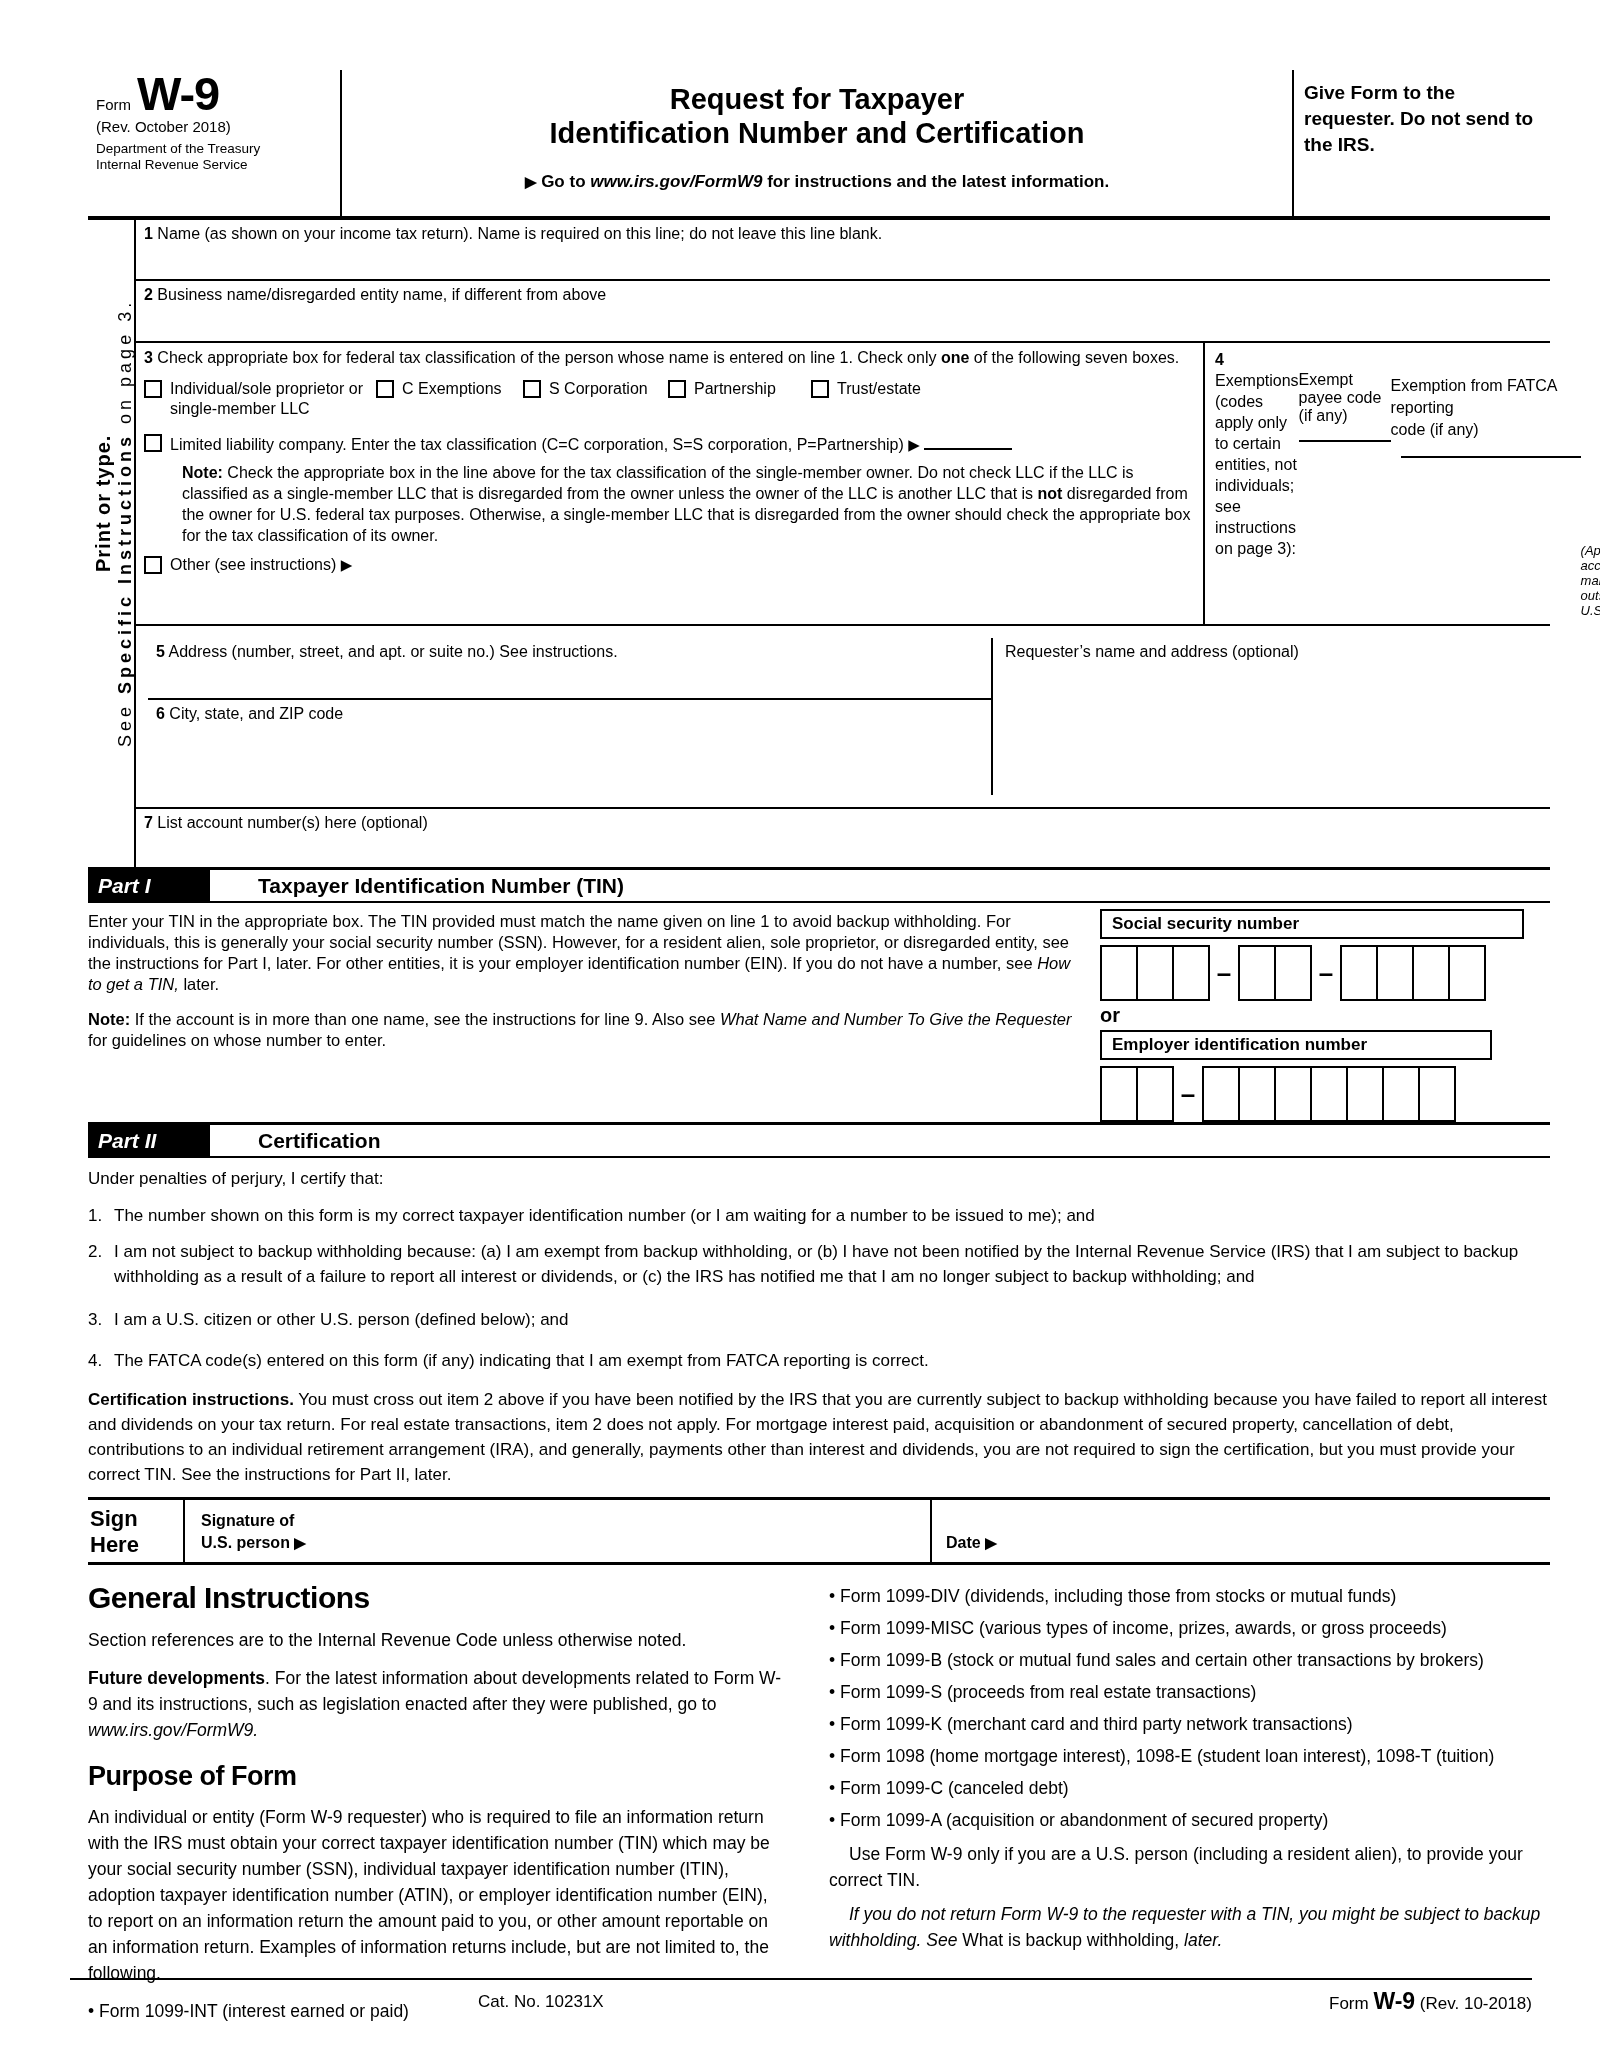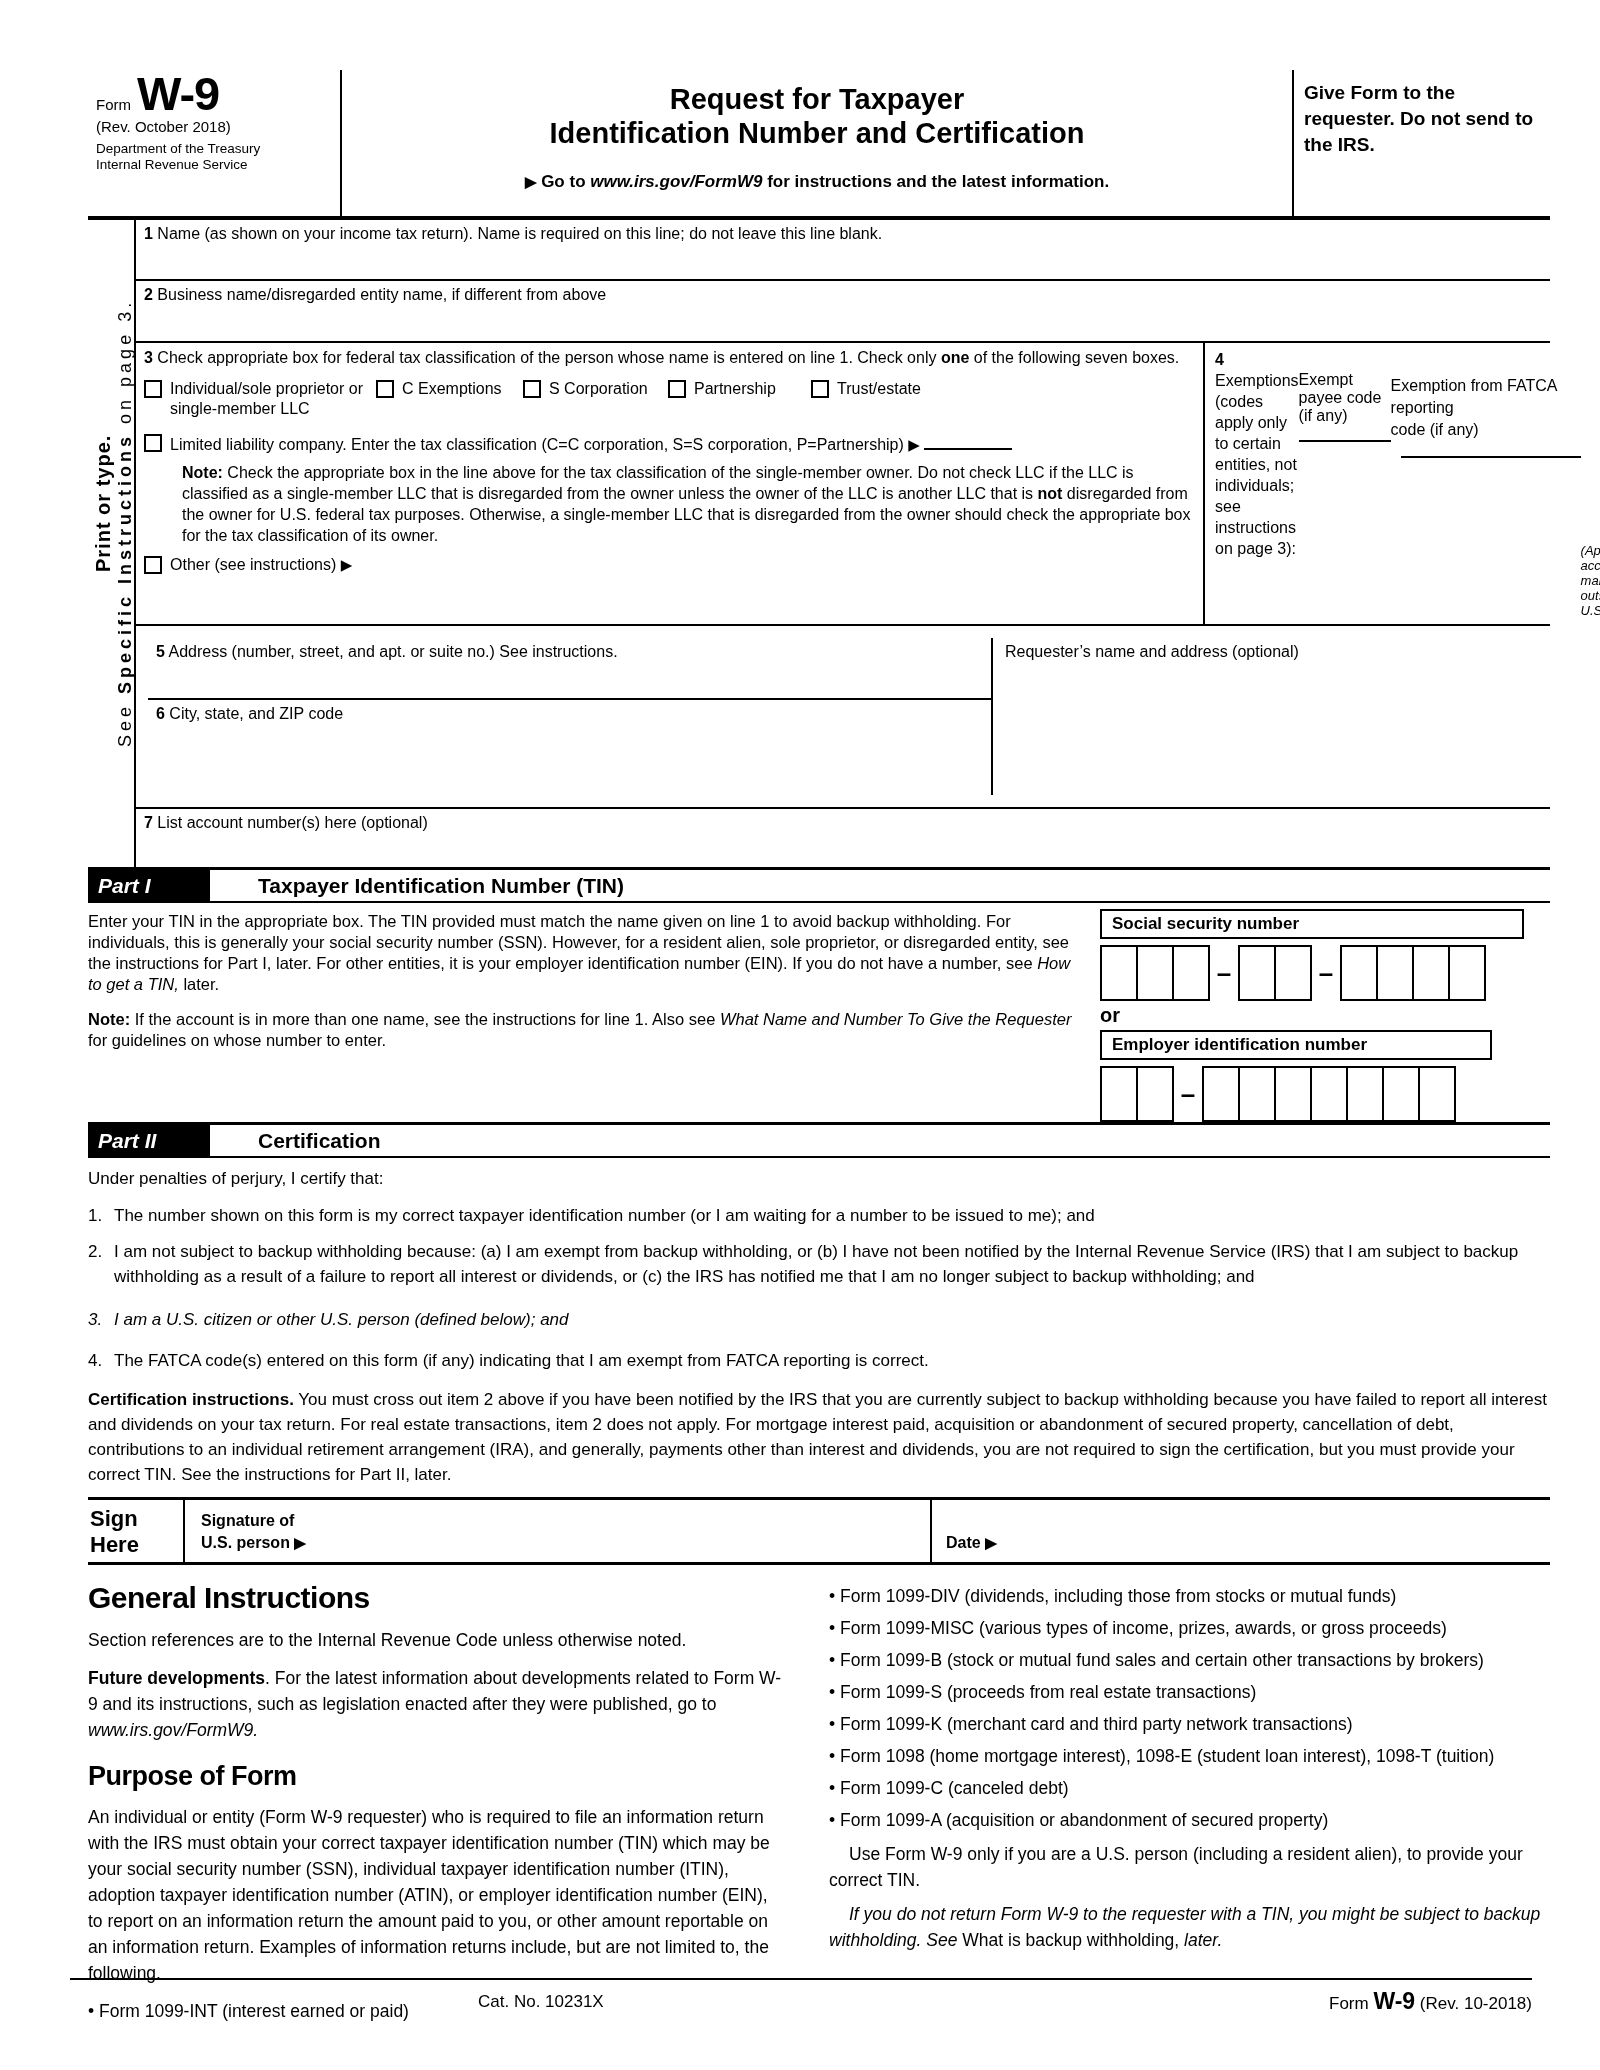--- a/index.html
+++ b/index.html
@@ -246,21 +246,21 @@
     <div class="partbox">Part I</div>
     <div class="parttitle">Taxpayer Identification Number (TIN)</div>
   </div>
 
   <div class="p1wrap">
     <div class="p1text">
       <div>
         <span>Enter your TIN in the appropriate box. The TIN provided must match the name given on line 1 to avoid backup withholding. For individuals, this is generally your social security number (SSN). However, for a resident alien, sole proprietor, or disregarded entity, see the instructions for Part I, later. For other entities, it is your employer identification number (EIN). If you do not have a number, see </span><span class="it">How to get a TIN,</span><span> later.</span>
       </div>
       <div class="p1note">
-        <span class="b">Note:</span><span> If the account is in more than one name, see the instructions for line 1. Also see </span><span class="it">What Name and Number To Give the Requester</span><span> for guidelines on whose number to enter.</span>
+        <span class="b">Note:</span><span> If the account is in more than one name, see the instructions for line 9. Also see </span><span class="it">What Name and Number To Give the Requester</span><span> for guidelines on whose number to enter.</span>
       </div>
     </div>
     <div class="p1right">
       <div class="tinlabel ssnlab">Social security number</div>
       <div class="cells">
         <div class="cell first"></div>
           <div class="cell"></div>
           <div class="cell"></div>
         <div class="dash">–</div>
         <div class="cell first"></div>
@@ -294,21 +294,21 @@
   </div>
 
   <div class="p2wrap">
     <div class="p2intro">Under penalties of perjury, I certify that:</div>
     <div class="p2item">
       <span class="inum">1.</span><span>The number shown on this form is my correct taxpayer identification number (or I am waiting for a number to be issued to me); and</span>
     </div>
     <div class="p2item">
       <span class="inum">2.</span><span>I am not subject to backup withholding because: (a) I am exempt from backup withholding, or (b) I have not been notified by the Internal Revenue Service (IRS) that I am subject to backup withholding as a result of a failure to report all interest or dividends, or (c) the IRS has notified me that I am no longer subject to backup withholding; and</span>
     </div>
-    <div class="p2item" style="margin-top:18px;font-style:italic;">
+    <div class="p2item" style="margin-top:18px;">
       <span class="inum">3.</span><span>I am a U.S. citizen or other U.S. person (defined below); and</span>
     </div>
     <div class="p2item" style="margin-top:16px;">
       <span class="inum">4.</span><span>The FATCA code(s) entered on this form (if any) indicating that I am exempt from FATCA reporting is correct.</span>
     </div>
     <div class="certi">
       <span class="b">Certification instructions.</span><span> You must cross out item 2 above if you have been notified by the IRS that you are currently subject to backup withholding because you have failed to report all interest and dividends on your tax return. For real estate transactions, item 2 does not apply. For mortgage interest paid, acquisition or abandonment of secured property, cancellation of debt, contributions to an individual retirement arrangement (IRA), and generally, payments other than interest and dividends, you are not required to sign the certification, but you must provide your correct TIN. See the instructions for Part II, later.</span>
     </div>
   </div>
 

